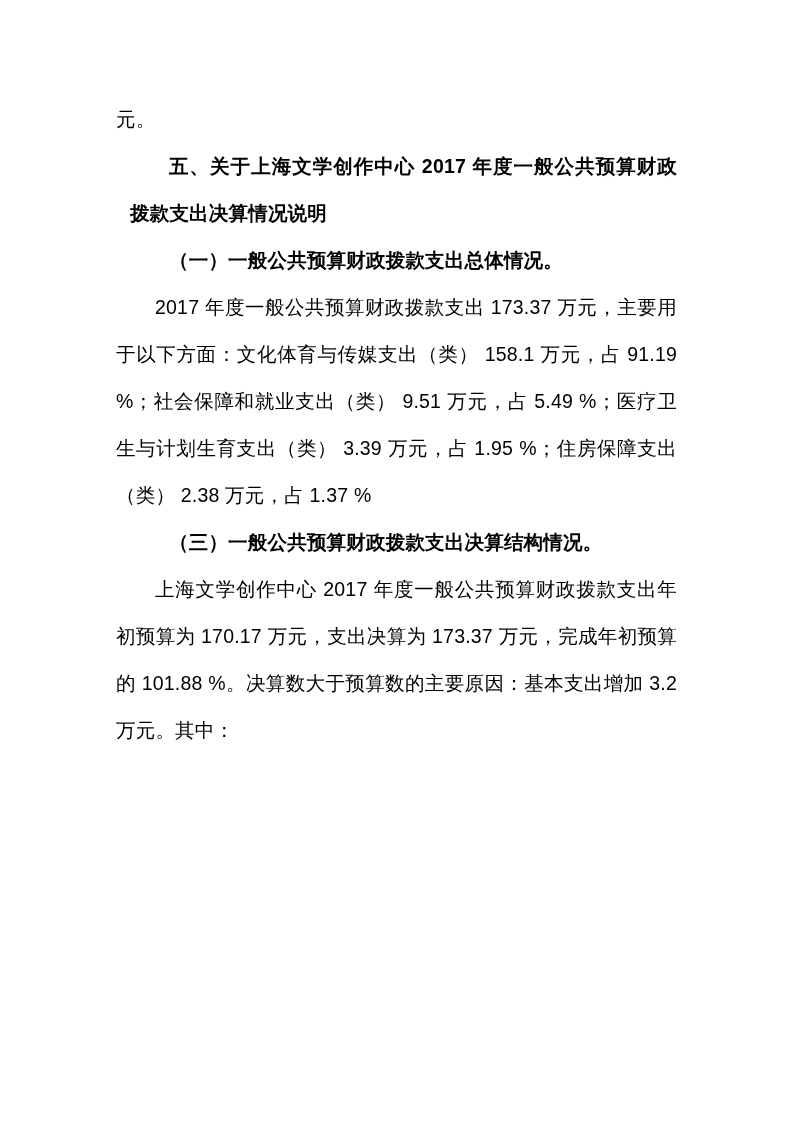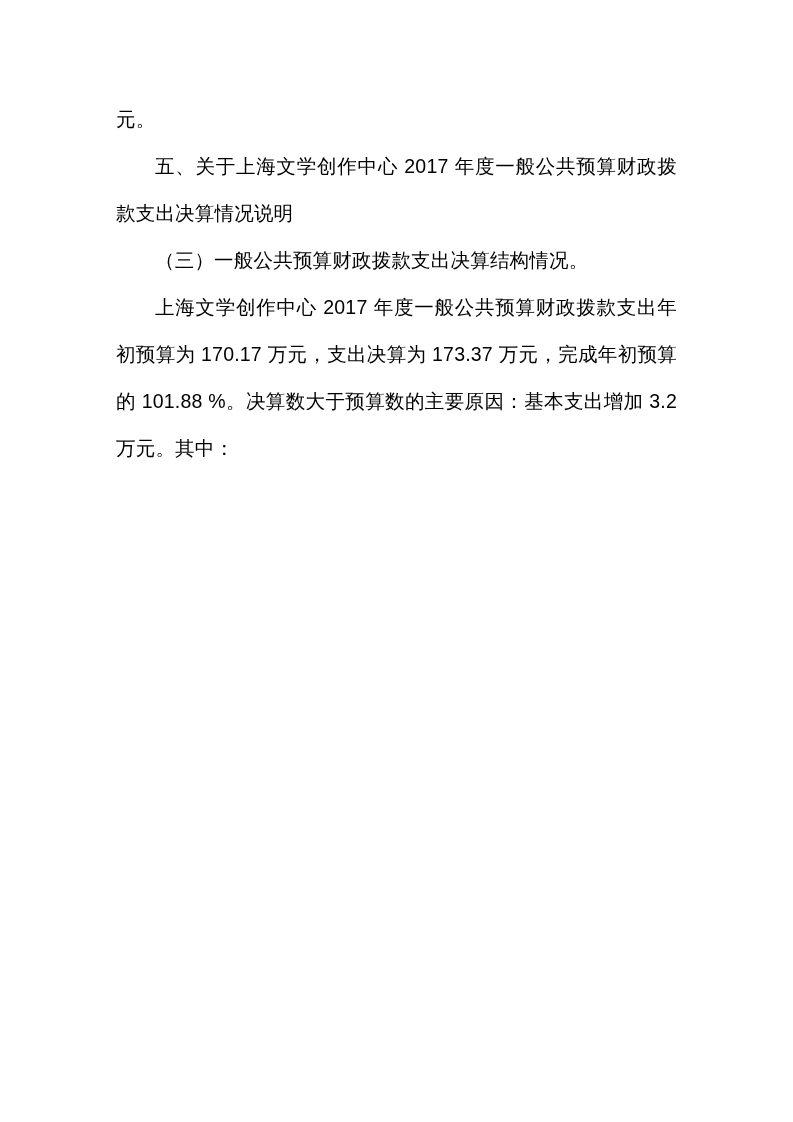--- a/index.html
+++ b/index.html
@@ -31,35 +31,38 @@
   p {
     margin: 0;
   }
   .para {
     text-indent: 2em;
   }
   .noindent {
     text-indent: 0;
   }
   .bold {
-    font-weight: normal;
+    font-weight: bold;
+    margin-left: 14px;
   }
 </style>
 </head>
 <body>
 
 <div class="page">
   <div class="doc-body">
 
     <p class="noindent">元。</p>
 
     <p class="para bold">五、关于上海文学创作中心 2017 年度一般公共预算财政拨款支出决算情况说明</p>
 
+    <p class="para bold">（一）一般公共预算财政拨款支出总体情况。</p>
 
 
 
+    <p class="para">2017 年度一般公共预算财政拨款支出 173.37 万元，主要用于以下方面：文化体育与传媒支出（类） 158.1 万元，占 91.19 %；社会保障和就业支出（类） 9.51 万元，占 5.49 %；医疗卫生与计划生育支出（类） 3.39 万元，占 1.95 %；住房保障支出（类） 2.38 万元，占 1.37 %</p>
 
     <p class="para bold">（三）一般公共预算财政拨款支出决算结构情况。</p>
 
     <p class="para">上海文学创作中心 2017 年度一般公共预算财政拨款支出年初预算为 170.17 万元，支出决算为 173.37 万元，完成年初预算的 101.88 %。决算数大于预算数的主要原因：基本支出增加 3.2 万元。其中：</p>
 
   </div>
 </div>
 
 </body></html>

